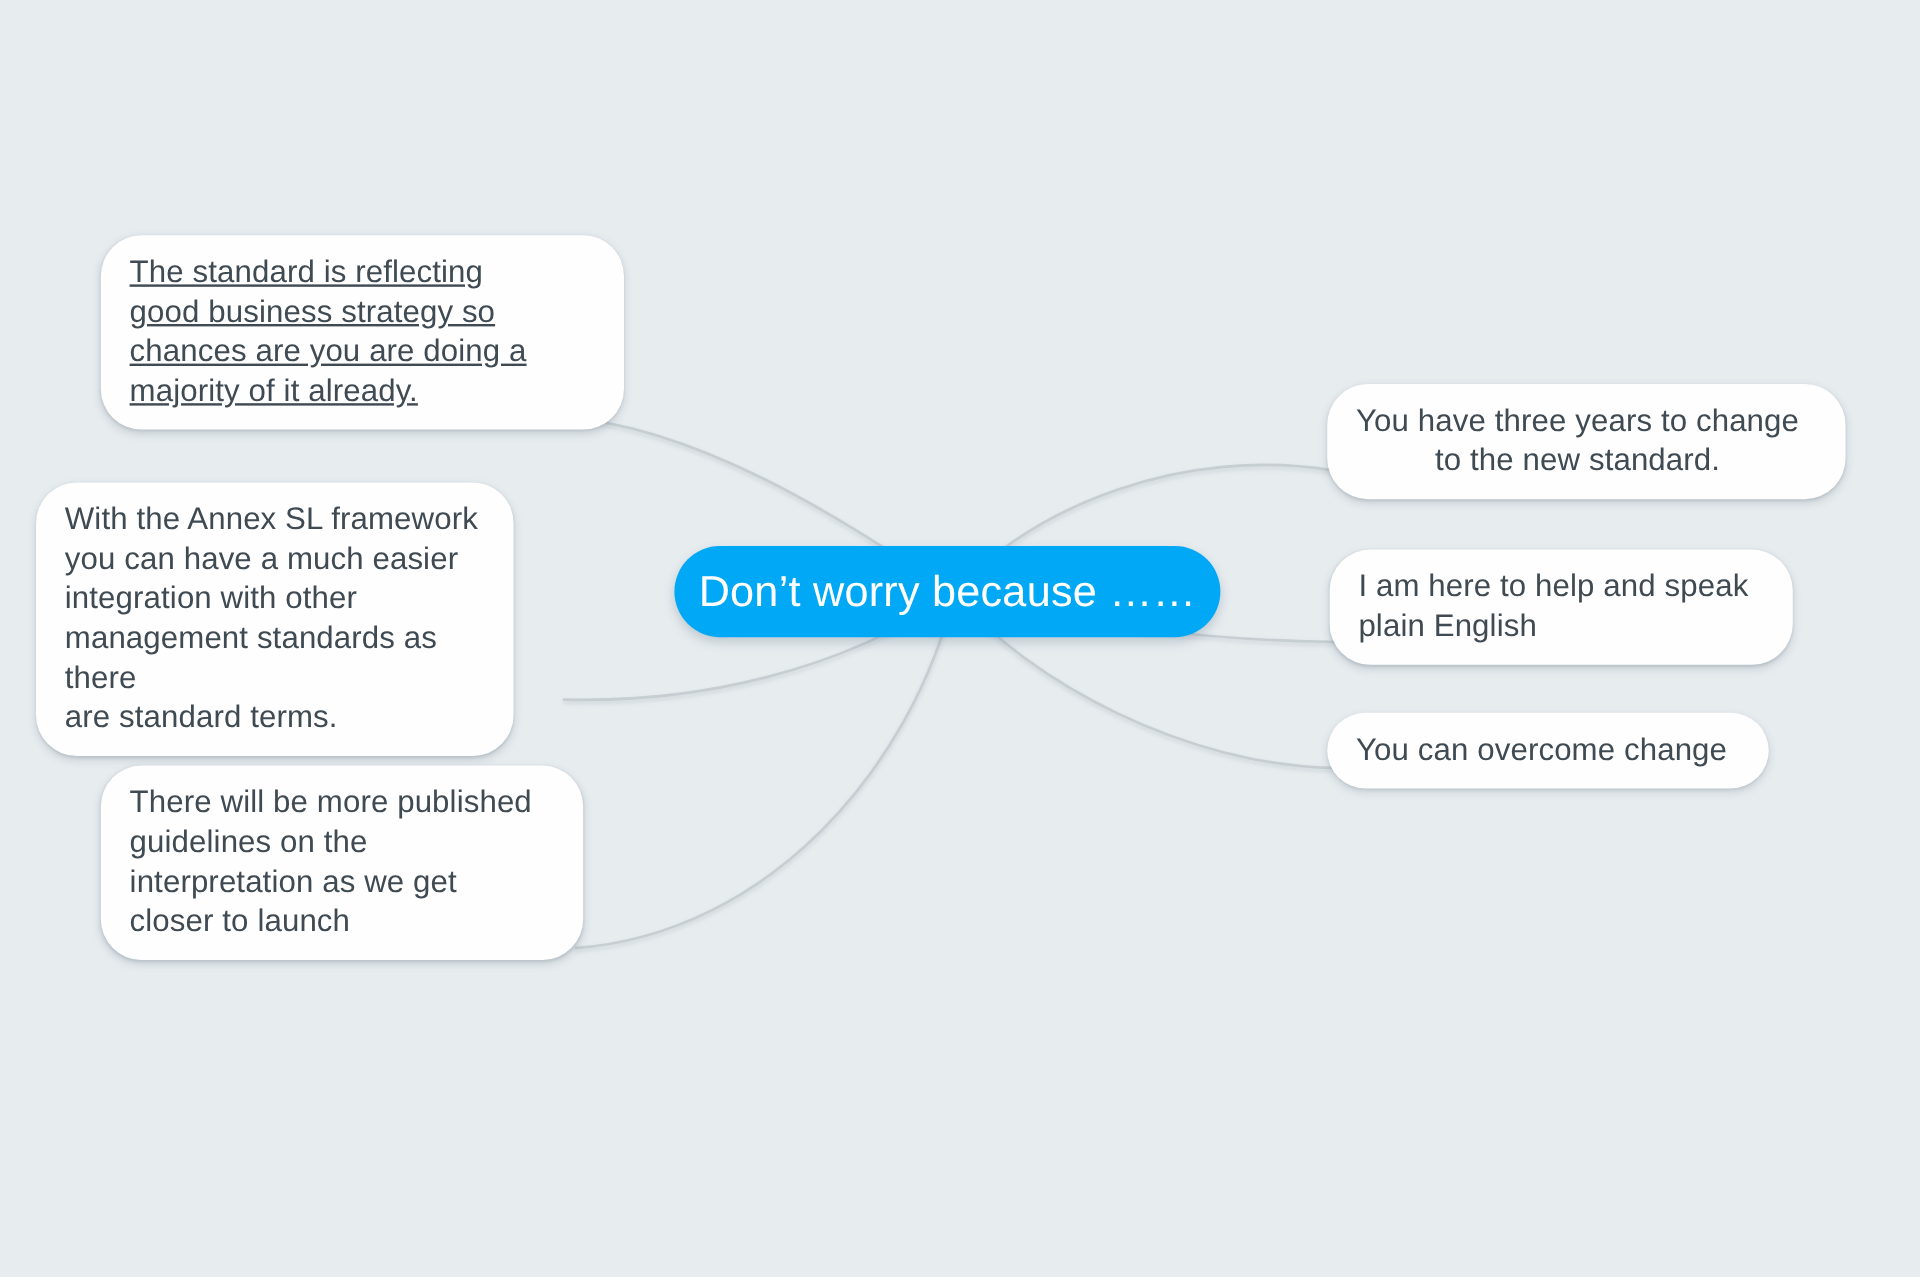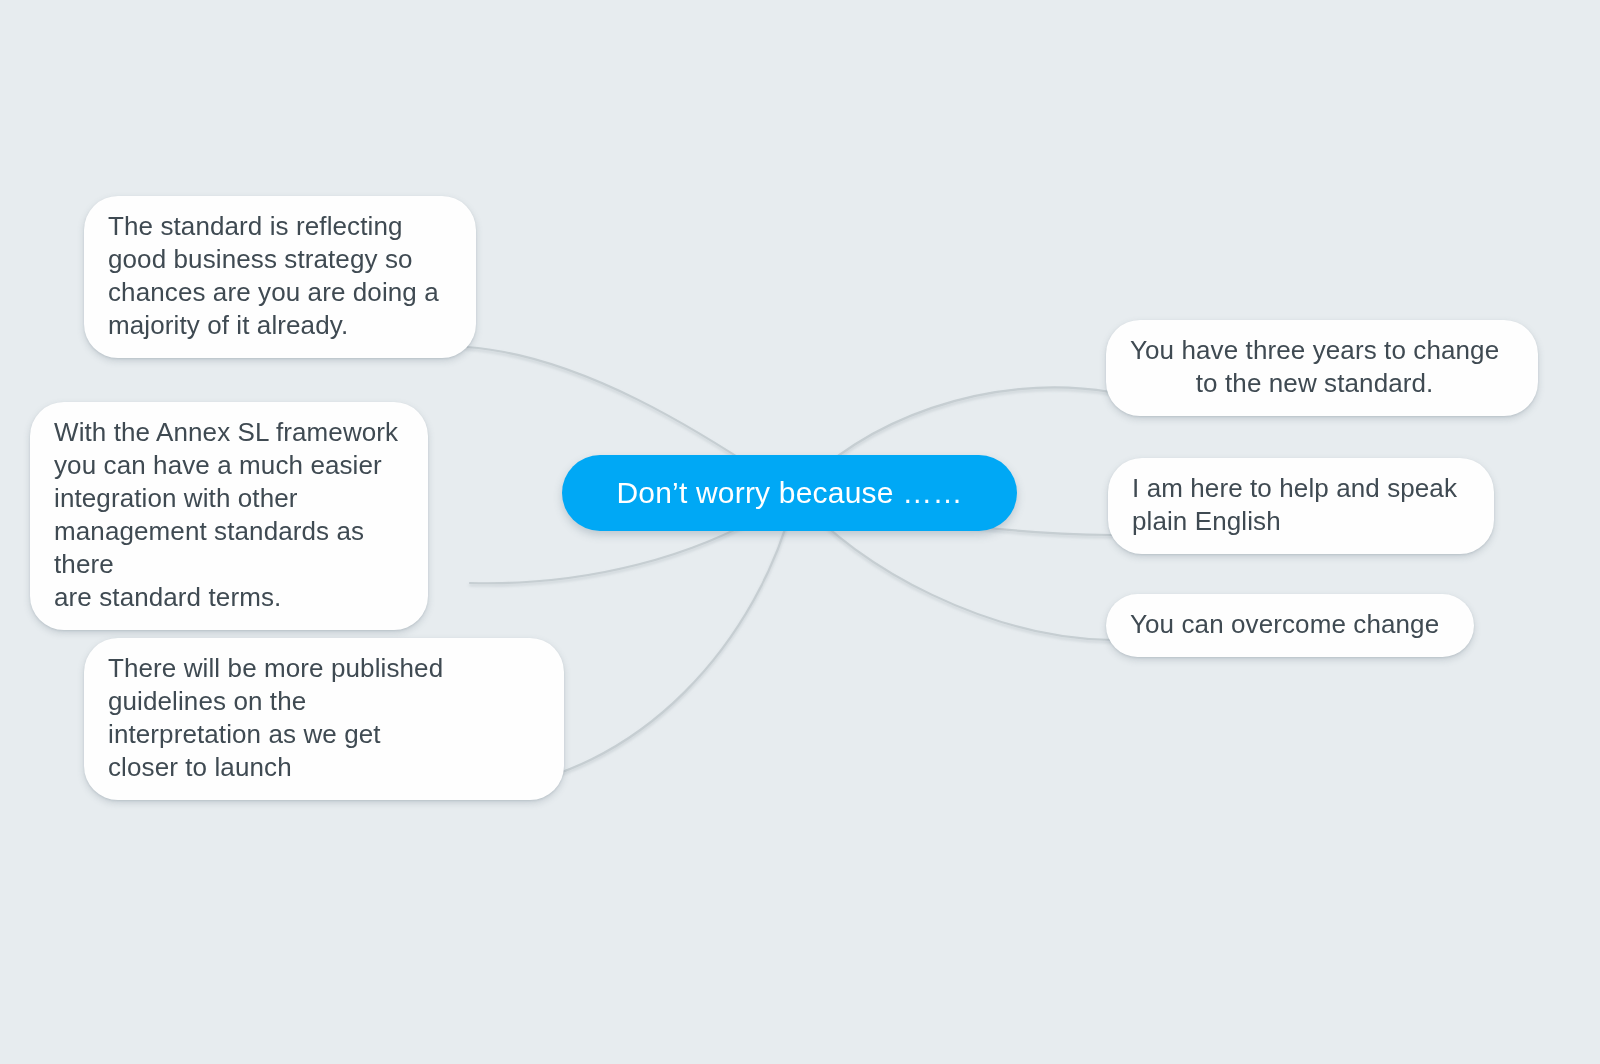--- a/index.html
+++ b/index.html
@@ -54,28 +54,28 @@
     top: 455px;
     width: 455px;
     height: 76px;
     background: #00a8f5;
     border-radius: 999px;
     box-shadow: 0 4px 9px rgba(70,95,115,0.26);
     display: flex;
     align-items: center;
     justify-content: center;
     color: #ffffff;
-    font-size: 30px;
+    font-size: 36px;
     letter-spacing: 0.2px;
     z-index: 4;
   }
   
-  #node-l1 { left: 84px;  top: 196px; width: 392px; }
+  #node-l1 { left: 84px;  top: 196px; width: 436px; text-decoration: underline; }
   #node-l2 { left: 30px;  top: 402px; width: 398px; }
-  #node-l3 { left: 84px;  top: 638px; width: 480px; }
+  #node-l3 { left: 84px;  top: 638px; width: 402px; }
   
   #node-r1 { left: 1106px; top: 320px; width: 432px; text-align: center; }
   #node-r2 { left: 1108px; top: 458px; width: 386px; }
   #node-r3 { left: 1106px; top: 594px; width: 368px; }
 </style>
 </head>
 <body>
 
 <div id="canvas">
 

